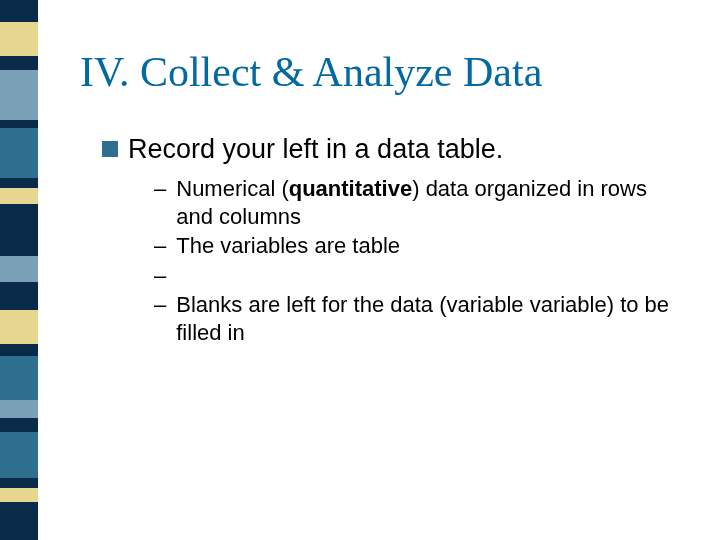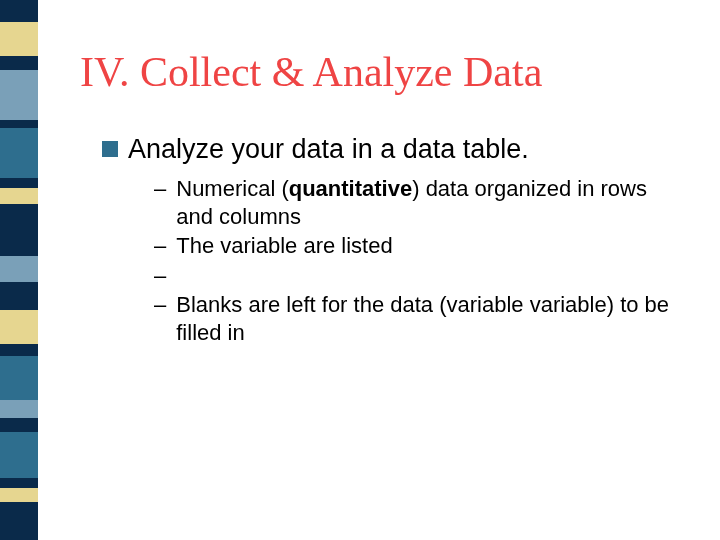--- a/index.html
+++ b/index.html
@@ -18,21 +18,21 @@
   .stripe{width:100%}
   .content{
     position:absolute;
     left:80px;top:48px;
     right:40px;
   }
   .title{
     font-family:"Times New Roman",Times,serif;
     font-size:42px;
     font-weight:400;
-    color:#ef4444;
+    color:#0369a1;
     margin:0 0 38px 0;
   }
   .lvl1{
     margin-left:22px;
   }
   .lvl1-row{
     display:flex;
     align-items:flex-start;
   }
   .sq-bullet{
@@ -89,31 +89,31 @@
     <div class="stripe" style="height: 14px; background: rgb(230, 214, 144);"></div>
     <div class="stripe" style="height: 38px; background: rgb(10, 42, 74);"></div>
   </div>
 
 <div class="content">
   <h1 class="title">IV. Collect &amp; Analyze Data</h1>
 
   <div class="lvl1">
     <div class="lvl1-row">
       <div class="sq-bullet"></div>
-      <div class="lvl1-text">Analyze your data in a data table.</div>
+      <div class="lvl1-text">Record your left in a data table.</div>
     </div>
 
     <div class="lvl2">
         <div class="lvl2-row">
           <span class="dash">–</span>
           <span>Numerical (<span class="bold">quantitative</span>) data organized in rows and columns</span>
         </div>
         <div class="lvl2-row">
           <span class="dash">–</span>
-          <span>The variable are listed</span>
+          <span>The variables are table</span>
         </div>
         <div class="lvl2-row">
           <span class="dash">–</span>
         </div>
         <div class="lvl2-row">
           <span class="dash">–</span>
           <span>Blanks are left for the data (variable variable) to be filled in</span>
         </div>
       </div>
   </div>

